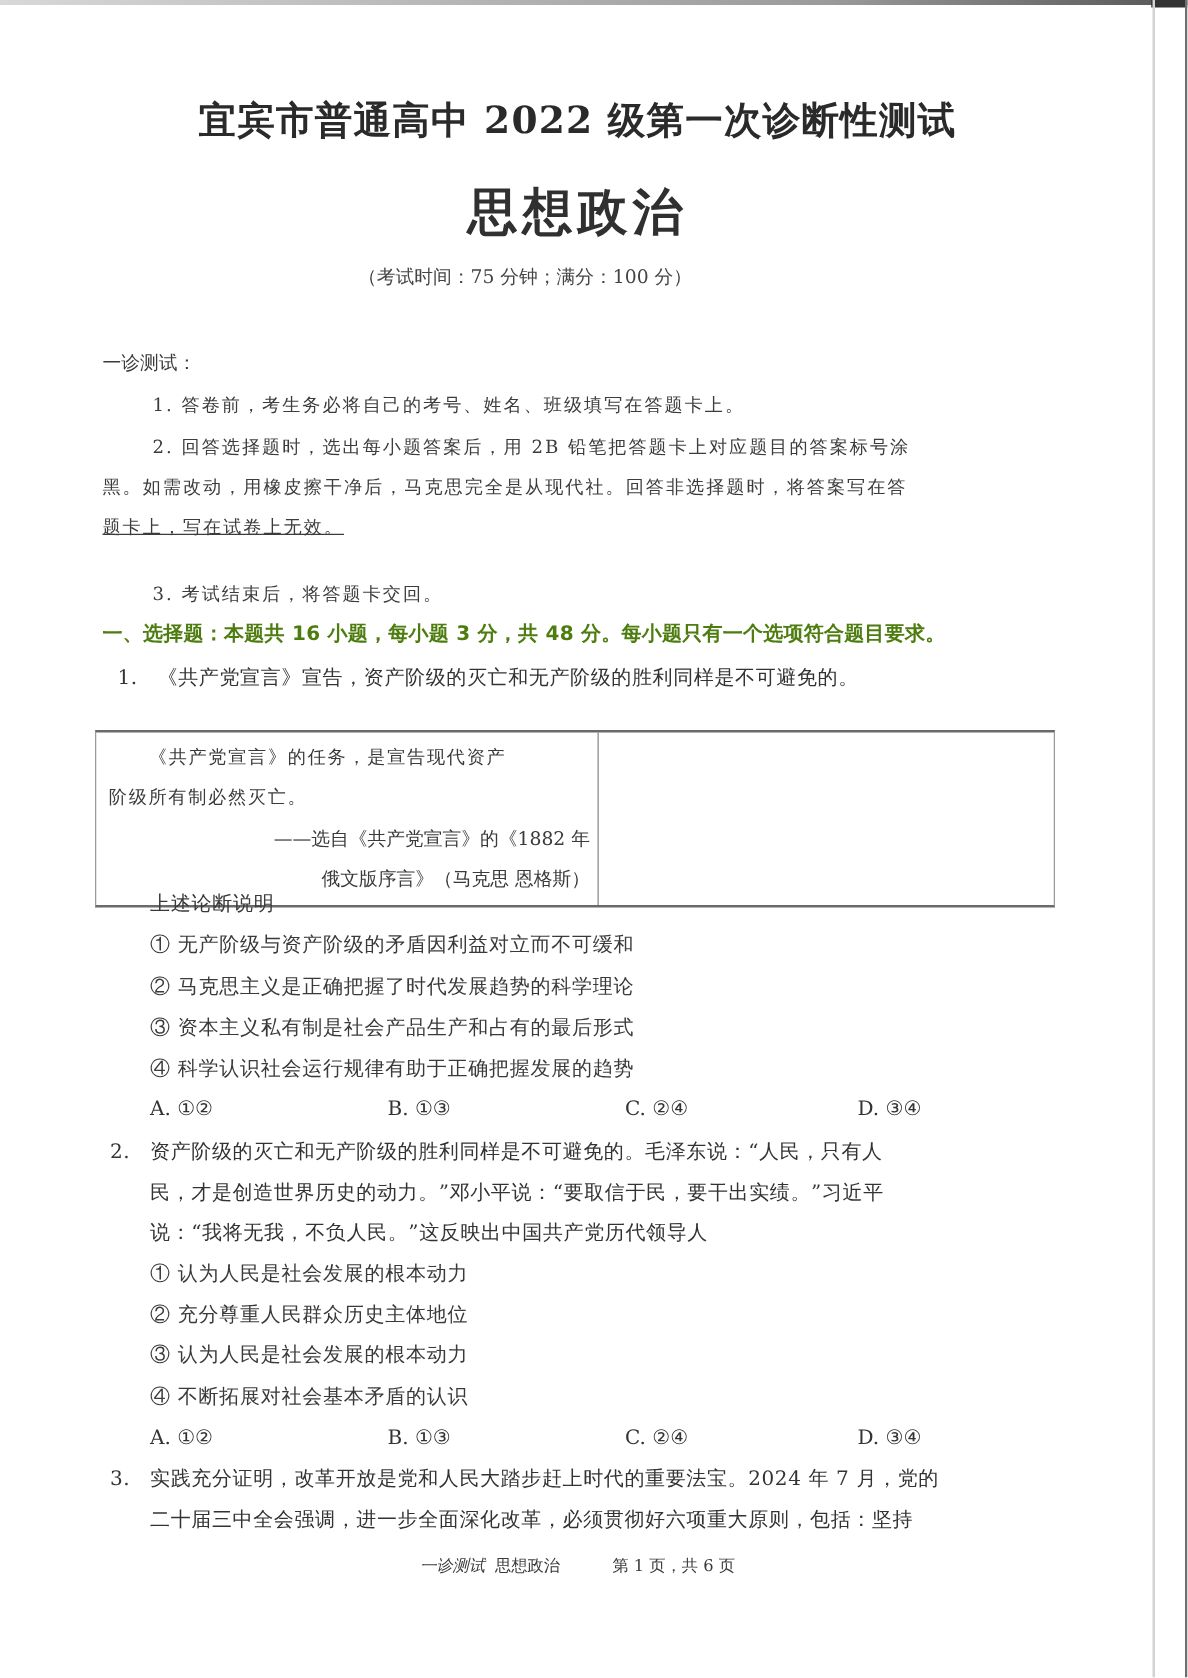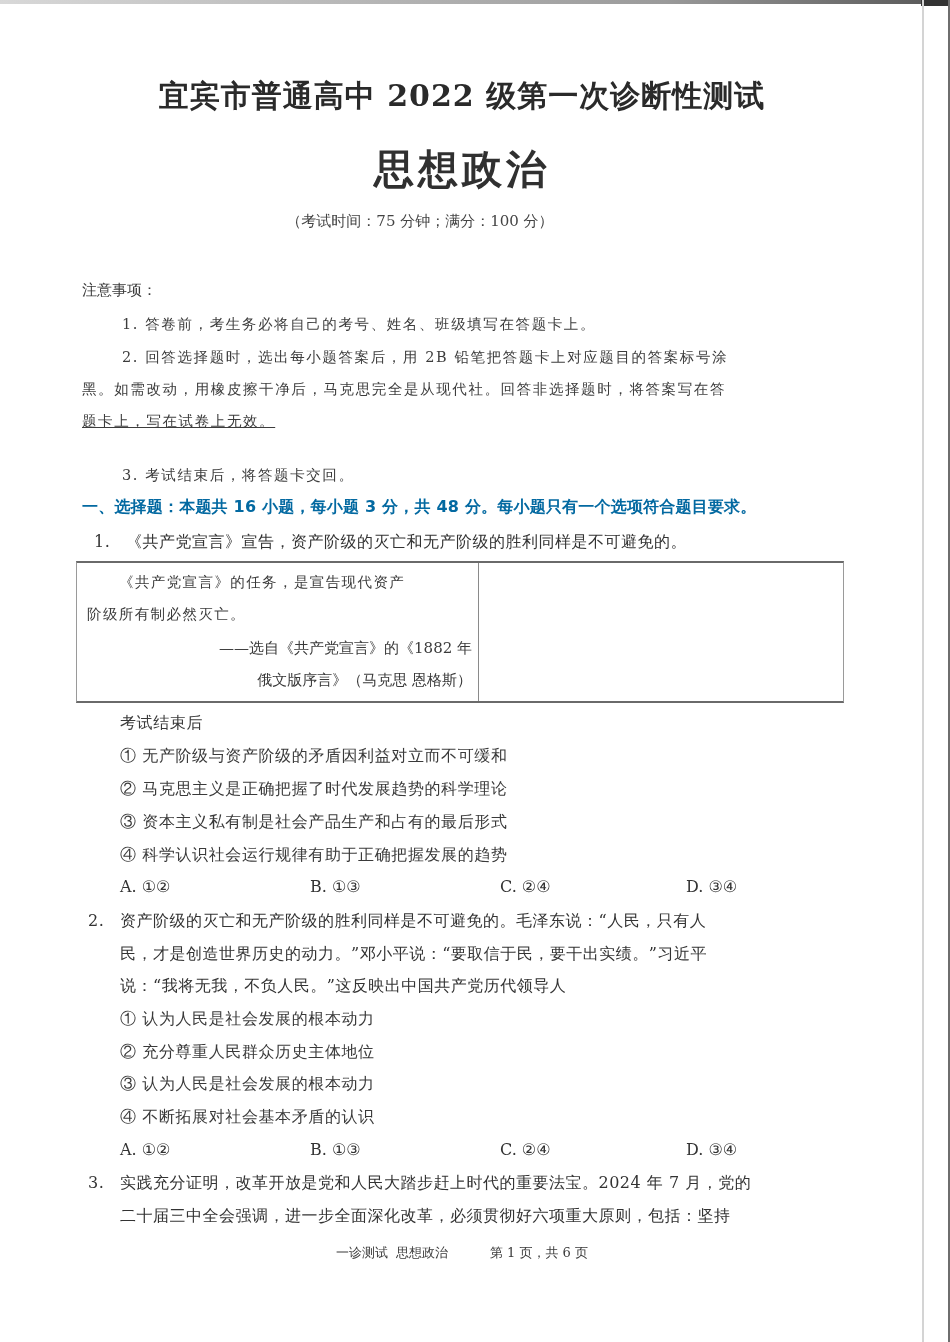--- a/index.html
+++ b/index.html
@@ -37,27 +37,27 @@
       letter-spacing: 4px; color: #303030;
     }
     .exam-info {
       left: 0; width: 840px; top: 212px; text-align: center;
       font-size: 15px; color: #444;
     }
     .notice-heading { left: 82px; top: 281px; font-size: 15px; color: #3a3a3a; }
     .notice-line { font-size: 14.5px; color: #3c3c3c; letter-spacing: 1.6px; }
 
     .section-heading {
-      left: 82px; top: 497px; font-size: 16px; font-weight: bold; color: #0369a1;
+      left: 82px; top: 497px; font-size: 16px; font-weight: bold; color: #4d7c0f;
       font-family: "DejaVu Sans", sans-serif; letter-spacing: 0.2px;
     }
     .q-stem { font-size: 16px; color: #333; letter-spacing: 0.5px; }
 
     .quote-table {
-      position: absolute; left: 76px; top: 561px; width: 768px; height: 142px;
+      position: absolute; left: 76px; top: 584px; width: 768px; height: 142px;
       border-top: 2px solid #6a6a6a; border-bottom: 2px solid #6a6a6a;
       border-left: 1px solid #9a9a9a; border-right: 1px solid #9a9a9a;
       display: flex; box-sizing: border-box;
     }
     .quote-cell { position: relative; height: 100%; box-sizing: border-box; }
     .quote-cell.left { width: 402px; border-right: 1px solid #8a8a8a; }
     .quote-cell.right { flex: 1; }
     .qline { position: absolute; font-size: 14.5px; color: #3a3a3a; white-space: nowrap; letter-spacing: 1.4px; }
     .qsrc { position: absolute; font-size: 15px; color: #3a3a3a; white-space: nowrap; }
 
@@ -74,42 +74,42 @@
 
 <div class="top-edge"></div>
 <div class="corner-mark"></div>
 <div class="right-line-inner"></div>
 <div class="right-line-outer"></div>
 
 <div class="abs exam-title">宜宾市普通高中 2022 级第一次诊断性测试</div>
 <div class="abs subject-title">思想政治</div>
 <div class="abs exam-info">（考试时间：75 分钟；满分：100 分）</div>
 
-<div class="abs notice-heading">注意事项：</div>
+<div class="abs notice-heading">一诊测试：</div>
 <div class="abs notice-line" style="left:122px; top:315px;">1. 答卷前，考生务必将自己的考号、姓名、班级填写在答题卡上。</div>
 <div class="abs notice-line" style="left:122px; top:348px;">2. 回答选择题时，选出每小题答案后，用 2B 铅笔把答题卡上对应题目的答案标号涂</div>
 <div class="abs notice-line" style="left:82px; top:380px;">黑。如需改动，用橡皮擦干净后，马克思完全是从现代社。回答非选择题时，将答案写在答</div>
 <div class="abs notice-line" style="left:82px; top:412px;text-decoration:underline;">题卡上，写在试卷上无效。</div>
 <div class="abs notice-line" style="left:122px; top:466px;">3. 考试结束后，将答题卡交回。</div>
 
 <div class="abs section-heading">一、选择题：本题共 16 小题，每小题 3 分，共 48 分。每小题只有一个选项符合题目要求。</div>
 
 <div class="abs q-stem" style="left:94px; top:532px;">1.</div>
 <div class="abs q-stem" style="left:126px; top:532px;">《共产党宣言》宣告，资产阶级的灭亡和无产阶级的胜利同样是不可避免的。</div>
 
 <div class="quote-table">
   <div class="quote-cell left">
     <div class="qline" style="left:42px; top:10px;">《共产党宣言》的任务，是宣告现代资产</div>
     <div class="qline" style="left:10px; top:42px;">阶级所有制必然灭亡。</div>
     <div class="qsrc" style="right:6px; top:76px;">——选自《共产党宣言》的《1882 年</div>
     <div class="qsrc" style="right:6px; top:108px;">俄文版序言》（马克思 恩格斯）</div>
   </div>
 </div>
 
-<div class="abs stmt" style="left:120px; top:713px;">考试结束后</div>
+<div class="abs stmt" style="left:120px; top:713px;">上述论断说明</div>
 <div class="abs stmt" style="left:120px; top:746px;">① 无产阶级与资产阶级的矛盾因利益对立而不可缓和</div>
 <div class="abs stmt" style="left:120px; top:779px;">② 马克思主义是正确把握了时代发展趋势的科学理论</div>
 <div class="abs stmt" style="left:120px; top:812px;">③ 资本主义私有制是社会产品生产和占有的最后形式</div>
 <div class="abs stmt" style="left:120px; top:845px;">④ 科学认识社会运行规律有助于正确把握发展的趋势</div>
 <div class="abs opt" style="left:120px; top:877px;">A. ①②</div>
 <div class="abs opt" style="left:310px; top:877px;">B. ①③</div>
 <div class="abs opt" style="left:500px; top:877px;">C. ②④</div>
 <div class="abs opt" style="left:686px; top:877px;">D. ③④</div>
 
 <div class="abs q-stem" style="left:88px; top:911px;">2.</div>
@@ -124,14 +124,14 @@
 <div class="abs opt" style="left:120px; top:1140px;">A. ①②</div>
 <div class="abs opt" style="left:310px; top:1140px;">B. ①③</div>
 <div class="abs opt" style="left:500px; top:1140px;">C. ②④</div>
 <div class="abs opt" style="left:686px; top:1140px;">D. ③④</div>
 
 <div class="abs q-stem" style="left:88px; top:1173px;">3.</div>
 <div class="abs q-stem" style="left:120px; top:1173px;">实践充分证明，改革开放是党和人民大踏步赶上时代的重要法宝。2024 年 7 月，党的</div>
 <div class="abs q-stem" style="left:120px; top:1206px;">二十届三中全会强调，进一步全面深化改革，必须贯彻好六项重大原则，包括：坚持</div>
 
 <div class="abs footer">
-  <span style="margin-right:8px;">一诊测试</span><span style="margin-left:0; margin-right:28px;">思想政治</span><span>第 1 页，共 6 页</span>
+  <span style="margin-right:8px;font-style:italic;">一诊测试</span><span style="margin-left:0; margin-right:28px;">思想政治</span><span>第 1 页，共 6 页</span>
 </div>
 
 </body></html>

